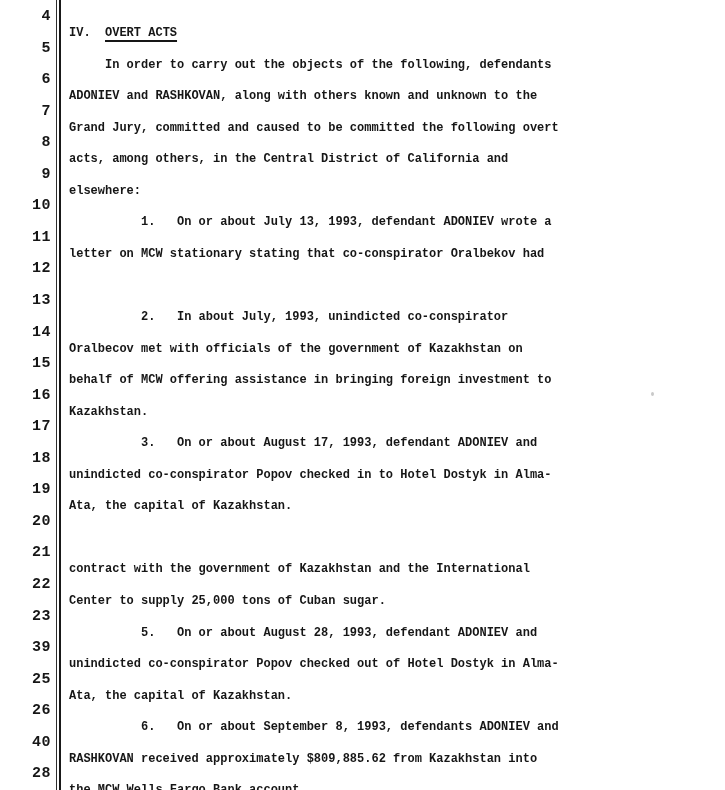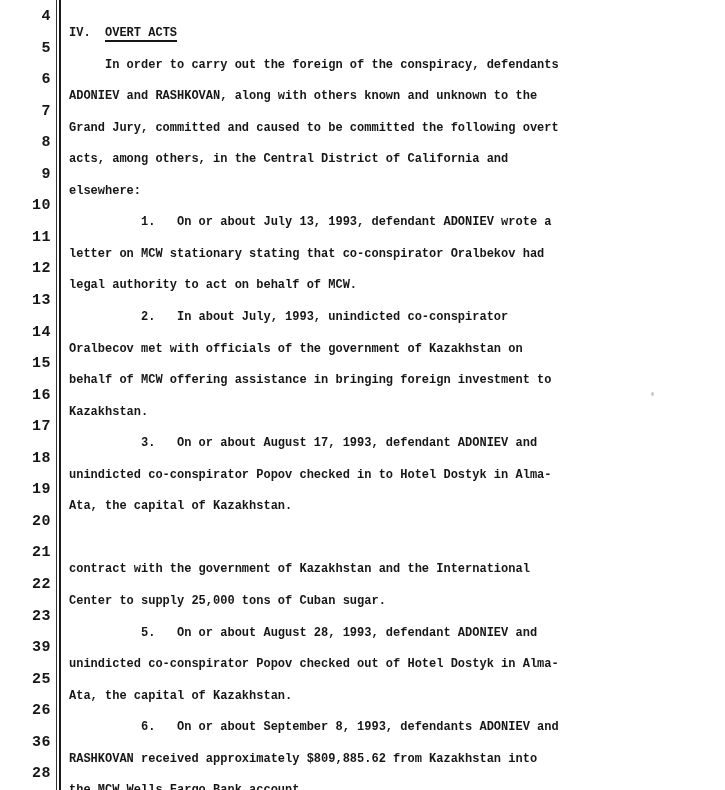--- a/index.html
+++ b/index.html
@@ -70,21 +70,21 @@
   <div class="rule outer"></div>
   <div class="rule inner"></div>
 
   <div class="line" style="top:6px">
     <span class="lnum">4</span>
     <span class="ltext"><span>IV.  </span><span class="heading-title">OVERT ACTS</span></span>
   </div>
 
   <div class="line" style="top:37.6px">
     <span class="lnum">5</span>
-    <span class="ltext">     In order to carry out the foreign of the conspiracy, defendants</span>
+    <span class="ltext">     In order to carry out the objects of the following, defendants</span>
   </div>
   <div class="line" style="top:69.1px">
     <span class="lnum">6</span>
     <span class="ltext">ADONIEV and RASHKOVAN, along with others known and unknown to the</span>
   </div>
   <div class="line" style="top:100.7px">
     <span class="lnum">7</span>
     <span class="ltext">Grand Jury, committed and caused to be committed the following overt</span>
   </div>
   <div class="line" style="top:132.2px">
@@ -98,21 +98,20 @@
   <div class="line" style="top:195.3px">
     <span class="lnum">10</span>
     <span class="ltext">          1.   On or about July 13, 1993, defendant ADONIEV wrote a</span>
   </div>
   <div class="line" style="top:226.9px">
     <span class="lnum">11</span>
     <span class="ltext">letter on MCW stationary stating that co-conspirator Oralbekov had</span>
   </div>
   <div class="line" style="top:258.4px">
     <span class="lnum">12</span>
-    <span class="ltext">legal authority to act on behalf of MCW.</span>
   </div>
   <div class="line" style="top:290px">
     <span class="lnum">13</span>
     <span class="ltext">          2.   In about July, 1993, unindicted co-conspirator</span>
   </div>
   <div class="line" style="top:321.5px">
     <span class="lnum">14</span>
     <span class="ltext">Oralbecov met with officials of the government of Kazakhstan on</span>
   </div>
   <div class="line" style="top:353.1px">
@@ -156,21 +155,21 @@
   </div>
   <div class="line" style="top:668.6px">
     <span class="lnum">25</span>
     <span class="ltext">Ata, the capital of Kazakhstan.</span>
   </div>
   <div class="line" style="top:700.1px">
     <span class="lnum">26</span>
     <span class="ltext">          6.   On or about September 8, 1993, defendants ADONIEV and</span>
   </div>
   <div class="line" style="top:731.7px">
-    <span class="lnum">36</span>
+    <span class="lnum">40</span>
     <span class="ltext">RASHKOVAN received approximately $809,885.62 from Kazakhstan into</span>
   </div>
   <div class="line" style="top:763.2px">
     <span class="lnum">28</span>
     <span class="ltext">the MCW Wells Fargo Bank account.</span>
   </div>
 
   <div class="speck" style="left:651px; top:392px"></div>
 
 </div>

